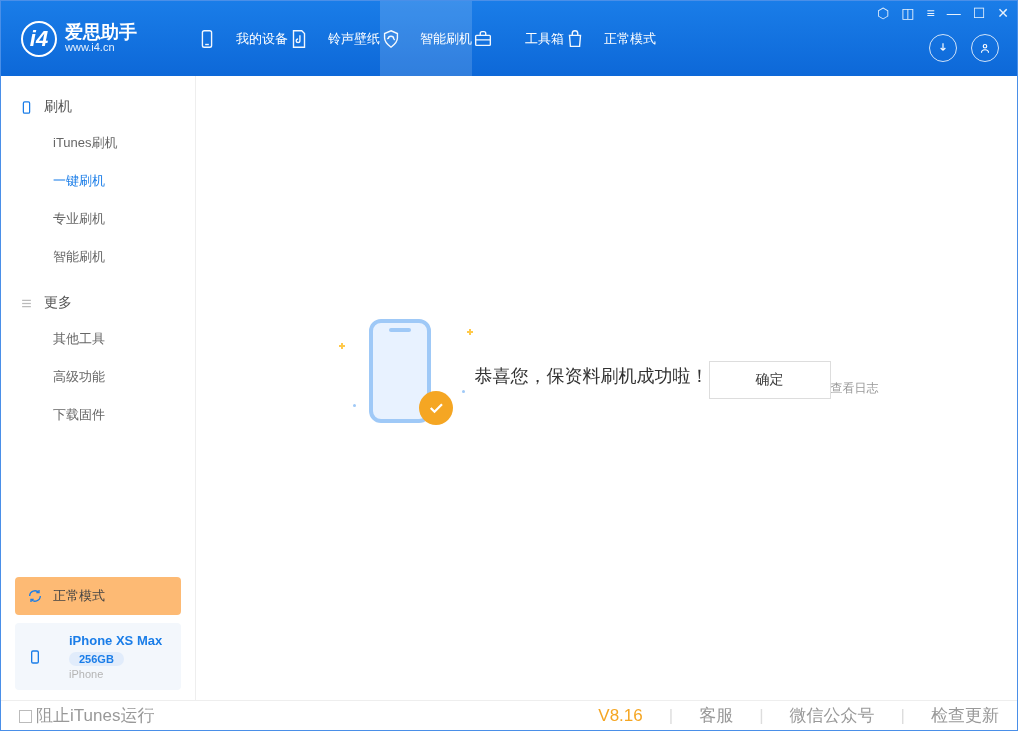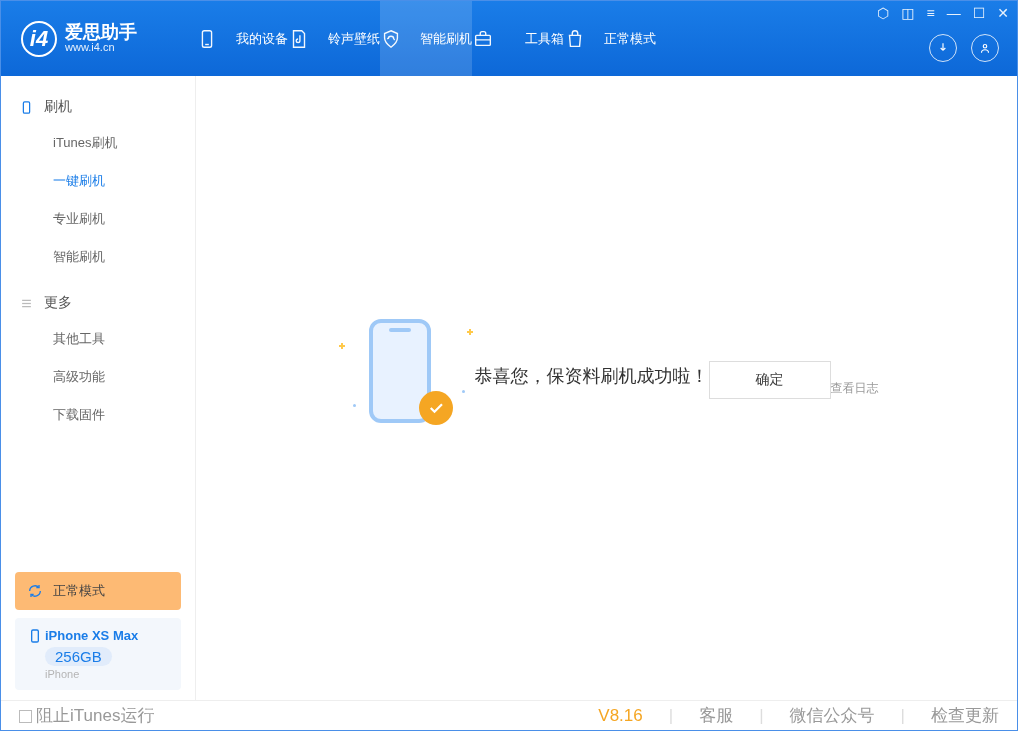--- a/index.html
+++ b/index.html
@@ -28,21 +28,21 @@
 .sidebar { width: 195px; border-right: 1px solid #eee; display: flex; flex-direction: column; }
 .side-scroll { flex: 1; padding-top: 14px; }
 .side-group { padding: 8px 18px; display: flex; align-items: center; gap: 10px; color: #555; font-size: 14px; }
 .side-group svg { flex-shrink: 0; }
 .side-item { padding: 10px 18px 10px 52px; font-size: 13px; color: #666; cursor: pointer; }
 .side-item.active { color: #1a7de8; }
 
 .devbox { margin: 8px 14px; background: #fdba74; border-radius: 4px; padding: 10px 12px; font-size: 13px; color: #444; display: flex; align-items: center; gap: 10px; }
 .devbox2 { margin: 0 14px 10px; background: #f3f7fc; border-radius: 4px; padding: 10px 12px; font-size: 13px; }
 .devname { color: #1a7de8; font-weight: 600; font-size: 13px; }
-.capsule { display: inline-block; background: #e1ecfb; color: #1a7de8; border-radius: 10px; padding: 1px 10px; font-size: 15px; margin-top: 4px; }
+.capsule { display: inline-block; background: #e1ecfb; color: #1a7de8; border-radius: 10px; padding: 1px 10px; font-size: 11px; margin-top: 4px; font-weight: bold; }
 .devtype { color: #b5b5b5; font-size: 11px; margin-top: 2px; }
 
 .opt-row { margin: 12px 10px; padding: 8px 6px; border: 2px solid #e44; font-size: 12px; color: #aaa; display: flex; gap: 16px; align-items: center; }
 .chk { width: 13px; height: 13px; border: 1px solid #bbb; display: inline-block; vertical-align: middle; margin-right: 4px; }
 
 .main { flex: 1; display: flex; flex-direction: row; align-items: center; justify-content: center; }
 .illus { width: 140px; height: 120px; position: relative; margin-bottom: 26px; }
 .phone { position: absolute; left: 34px; top: 4px; width: 62px; height: 104px; border: 4px solid #9fc9f7; border-radius: 12px; background: #e8f2ff; }
 .phone::before { content: ''; position: absolute; top: 5px; left: 50%; transform: translateX(-50%); width: 22px; height: 4px; background: #9fc9f7; border-radius: 3px; }
 .badge { position: absolute; right: 22px; bottom: 10px; width: 34px; height: 34px; background: #f5a623; border-radius: 50%; display: flex; align-items: center; justify-content: center; }
@@ -164,21 +164,21 @@
     </div>
 
     <div class="devbox">
       <svg width="16" height="16" viewBox="0 0 24 24" fill="none" stroke="#1a7de8" stroke-width="2">
           <path d="M4 12a8 8 0 0114-5m2 5a8 8 0 01-14 5"></path>
           <path d="M18 3v4h-4M6 21v-4h4"></path>
         </svg>
       <span>正常模式</span>
     </div>
     <div class="devbox2">
-      <div style="display:flex;gap:2px;align-items:flex-start">
+      <div style="display:flex;gap:26px;align-items:center">
         <svg width="16" height="16" viewBox="0 0 24 24" fill="none" stroke="#1a7de8" stroke-width="2">
             <rect x="7" y="3" width="10" height="18" rx="2"></rect>
           </svg>
         <div>
           <div class="devname">iPhone XS Max</div>
           <div class="capsule">256GB</div>
           <div class="devtype">iPhone</div>
         </div>
       </div>
     </div>

